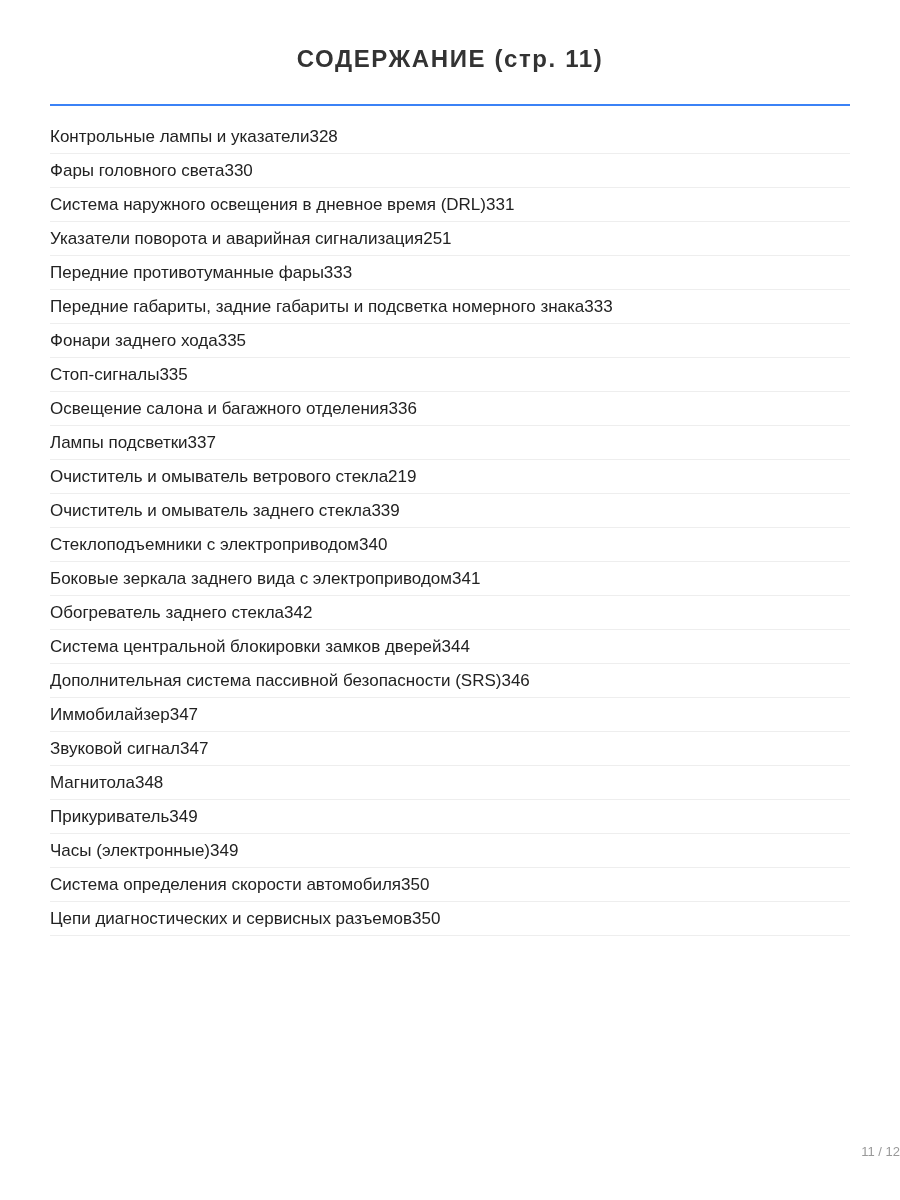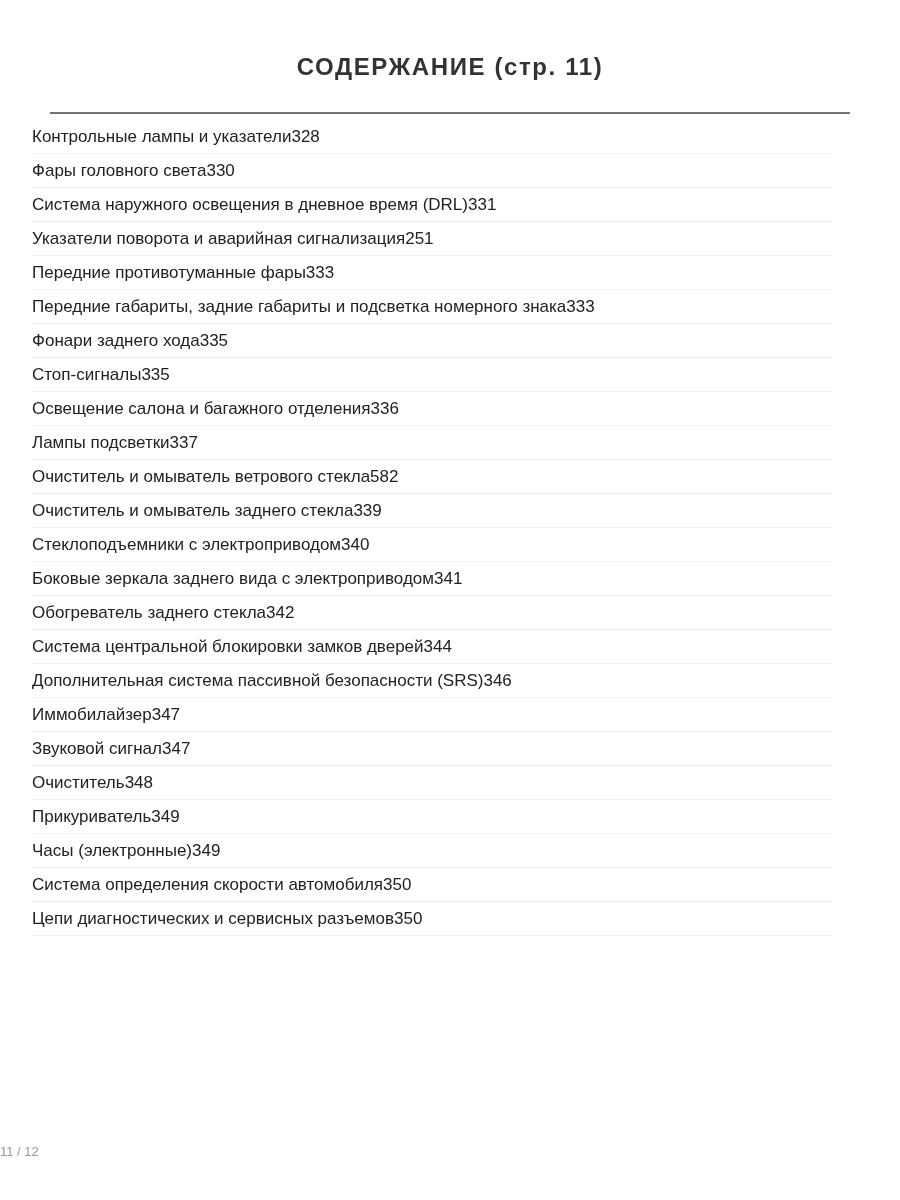--- a/index.html
+++ b/index.html
@@ -11,42 +11,42 @@
       width: 900px;
       height: 1200px;
       position: relative;
       font-family: "Liberation Sans", "DejaVu Sans", sans-serif;
       color: #222222;
       overflow: hidden;
     }
     .page-header {
       position: absolute;
       left: 50px;
-      top: 13px;
+      top: 5px;
       width: 800px;
       height: 101px;
-      border-bottom: 2px solid #737373;
+      border-bottom: 2px solid #3b82f6;
       box-sizing: border-box;
     }
     .page-title {
       position: absolute;
       left: 0;
       right: 0;
       top: 38px;
       margin: 0;
       text-align: center;
       font-size: 24px;
       font-weight: bold;
       letter-spacing: 1.6px;
       color: #333333;
       line-height: 32px;
     }
     .toc-list {
       position: absolute;
-      left: 32px;
+      left: 50px;
       top: 120px;
       width: 800px;
       margin: 0;
       padding: 0;
       list-style: none;
     }
     .toc-item {
       height: 34px;
       border-bottom: 1px solid #eeeeee;
       box-sizing: border-box;
@@ -57,24 +57,24 @@
       display: flex;
       align-items: flex-start;
     }
     .toc-item span {
       display: inline-block;
       position: relative;
       top: -0.5px;
     }
     .page-footer {
       position: absolute;
-      left: 0;
+      left: 8px;
       right: 0;
       top: 1143px;
-      text-align: left;
+      text-align: right;
       font-size: 13px;
       color: #999999;
       line-height: 18px;
     }
   </style>
 </head>
 <body>
 
 <header class="page-header">
   <h1 class="page-title">СОДЕРЖАНИЕ (стр. 11)</h1>
@@ -116,21 +116,21 @@
   <li class="toc-item">
       <span>Освещение салона и багажного отделения</span>
       <span>336</span>
     </li>
   <li class="toc-item">
       <span>Лампы подсветки</span>
       <span>337</span>
     </li>
   <li class="toc-item">
       <span>Очиститель и омыватель ветрового стекла</span>
-      <span>582</span>
+      <span>219</span>
     </li>
   <li class="toc-item">
       <span>Очиститель и омыватель заднего стекла</span>
       <span>339</span>
     </li>
   <li class="toc-item">
       <span>Стеклоподъемники с электроприводом</span>
       <span>340</span>
     </li>
   <li class="toc-item">
@@ -151,21 +151,21 @@
     </li>
   <li class="toc-item">
       <span>Иммобилайзер</span>
       <span>347</span>
     </li>
   <li class="toc-item">
       <span>Звуковой сигнал</span>
       <span>347</span>
     </li>
   <li class="toc-item">
-      <span>Очиститель</span>
+      <span>Магнитола</span>
       <span>348</span>
     </li>
   <li class="toc-item">
       <span>Прикуриватель</span>
       <span>349</span>
     </li>
   <li class="toc-item">
       <span>Часы (электронные)</span>
       <span>349</span>
     </li>

